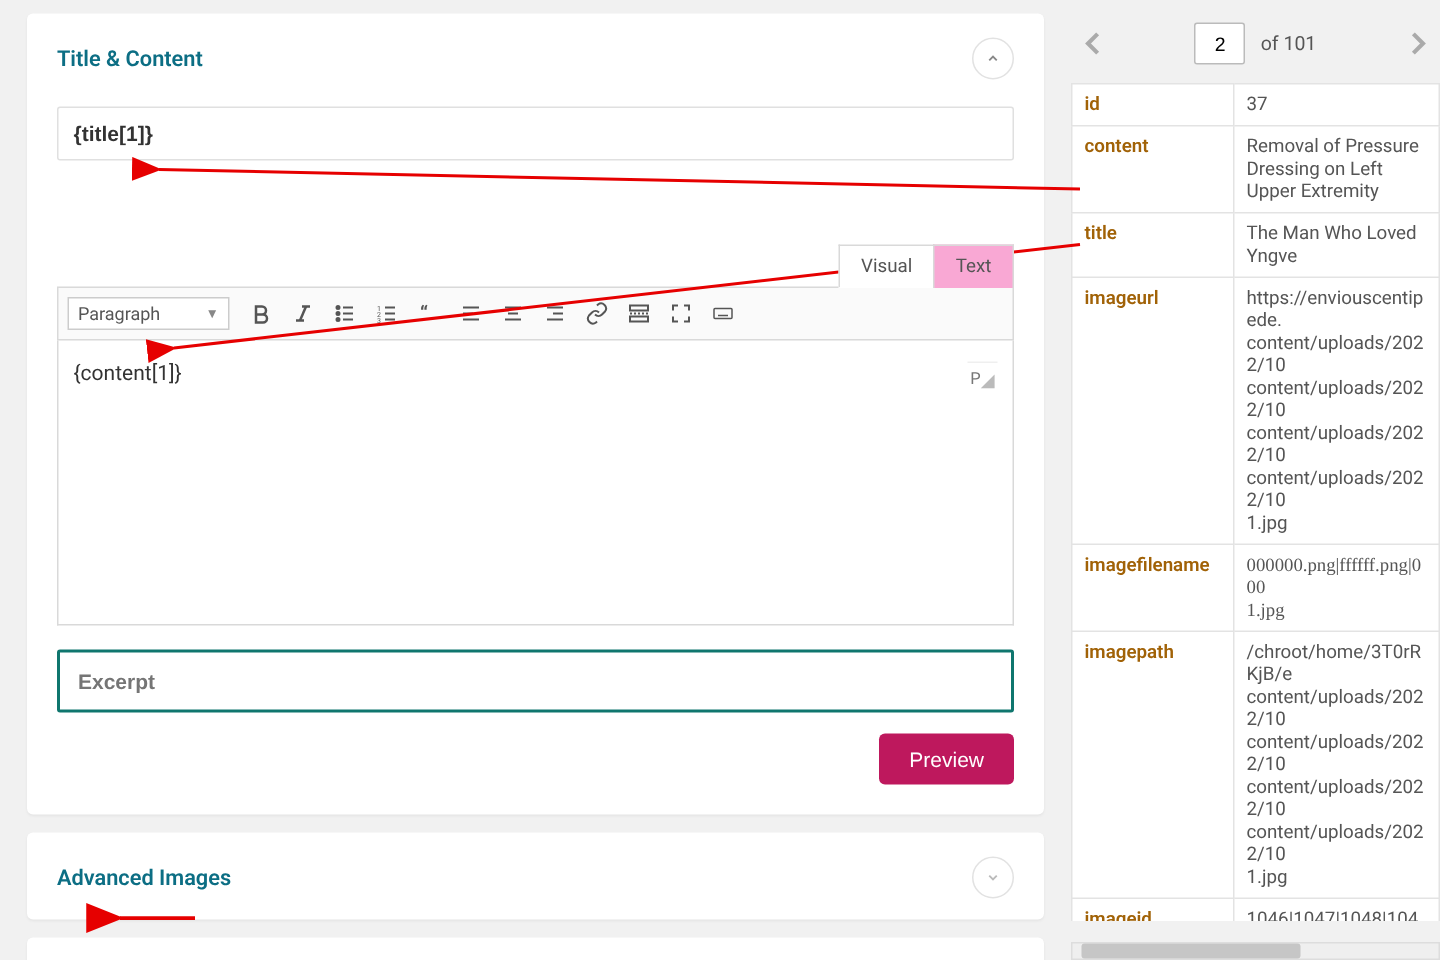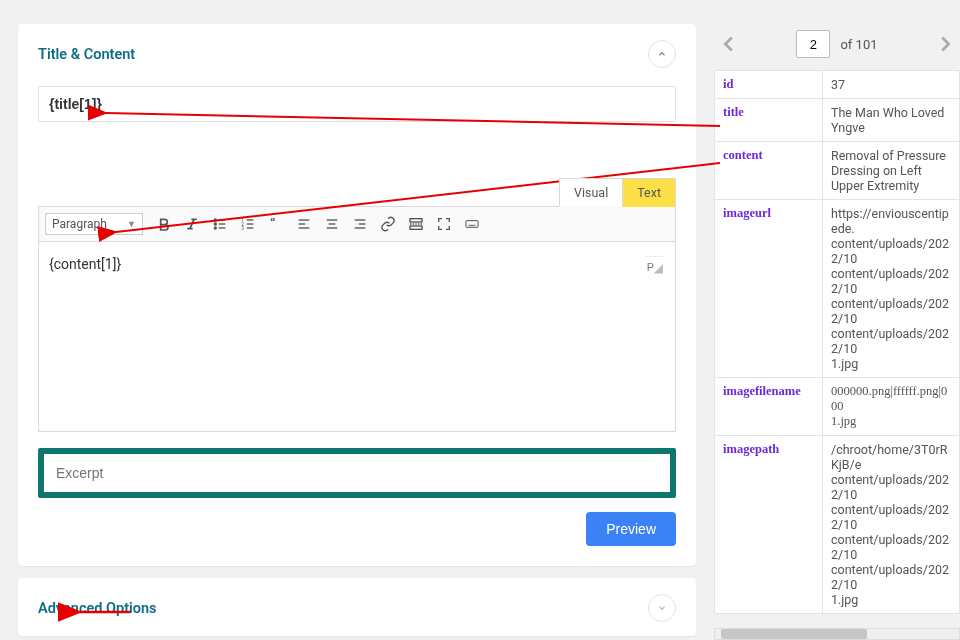--- a/index.html
+++ b/index.html
@@ -6,21 +6,21 @@
   body {
     background: #f1f1f1;
     font-family: -apple-system, BlinkMacSystemFont, "Segoe UI", Roboto, sans-serif;
     font-size: 13px;
     color: #444;
     width: 960px;
     height: 640px;
     overflow: hidden;
     position: relative;
   }
-  .wrap { display: flex; padding: 24px 0 0 18px; gap: 18px; height: 100%; }
+  .wrap { display: flex; padding: 9px 0 0 18px; gap: 18px; height: 100%; }
   .left-col { width: 678px; display: flex; flex-direction: column; gap: 12px; }
 
   .panel {
     background: #fff;
     border-radius: 4px;
     box-shadow: 0 1px 2px rgba(0,0,0,0.06);
   }
   .panel-header {
     display: flex;
     justify-content: space-between;
@@ -56,39 +56,39 @@
     justify-content: flex-end;
     gap: 0;
     margin-bottom: -1px;
     position: relative;
     z-index: 2;
     margin-top: 44px;
   }
   .etab {
     padding: 6px 14px;
     border: 1px solid #d9d9d9;
-    background: #fde047;
+    background: #f9a8d4;
     color: #555;
     cursor: pointer;
     font-size: 12.5px;
     border-bottom: none;
   }
   .etab.active { background: #fff; border-bottom: 1px solid #fff; }
   .etab + .etab { margin-left: -1px; }
 
   .toolbar {
     display: flex; align-items: center; gap: 2px;
     border: 1px solid #d9d9d9;
     background: #fafafa;
     padding: 4px 6px;
   }
   .fmt-select {
     display: flex; align-items: center; justify-content: space-between;
     border: 1px solid #ccc; background: #fff;
-    padding: 3px 6px; width: 98px; font-size: 12px; color: #555;
+    padding: 3px 6px; width: 108px; font-size: 12px; color: #555;
     margin-right: 6px; cursor: pointer;
   }
   .fmt-select .tri { font-size: 9px; color: #888; }
   .tbtn {
     width: 26px; height: 26px; display: flex; align-items: center; justify-content: center;
     color: #555; cursor: pointer; border-radius: 2px;
   }
   .tbtn svg { width: 16px; height: 16px; }
 
   .editor-area {
@@ -102,30 +102,31 @@
   }
   .statusbar {
     border-top: 1px solid #efefef;
     font-size: 11px; color: #777; padding: 4px 2px 0 2px;
     display:flex; justify-content:space-between;
   }
   .resize-grip { color:#bbb; font-size:12px; cursor:nwse-resize; }
 
   .excerpt {
     width: 100%;
-    border: 6px solid #0f766e;
+    border: 2px solid #0f766e;
     border-radius: 2px;
     padding: 11px 12px;
     font-size: 14px;
     color: #999;
     margin-top: 16px;
+    font-weight: bold;
   }
   .btn-row { display:flex; justify-content:flex-end; margin-top: 14px; }
   .preview-btn {
-    background: #3b82f6;
+    background: #be185d;
     color: #fff; border: none;
     padding: 9px 20px;
     border-radius: 4px;
     font-size: 14px;
     cursor: pointer;
   }
 
   
   .right-col { flex: 1; display:flex; flex-direction:column; min-width: 0; }
   .pager {
@@ -148,21 +149,21 @@
     font-size:12.5px;
     table-layout: fixed;
   }
   .data-table td {
     border:1px solid #e3e3e3;
     padding: 6px 8px;
     vertical-align: top;
     word-wrap: break-word;
   }
   .data-table td.key {
-    color:#6d28d9; font-weight:600; width:108px;font-family:Liberation Serif, serif;
+    color:#a16207; font-weight:600; width:108px;
   }
   .data-table td.val { color:#555; }
 
   .hscroll {
     height: 12px; background:#efefef; border:1px solid #ddd;
     display:flex; align-items:center; margin-top:4px;
   }
   .hscroll-thumb { height:10px; width:60%; background:#c6c6c6; margin-left:6px; border-radius:2px; }
 
   
@@ -299,21 +300,21 @@
         <input class="excerpt" placeholder="Excerpt" style="">
 
         <div class="btn-row">
           <button class="preview-btn">Preview</button>
         </div>
       </div>
     </div>
 
     <div class="panel">
       <div class="panel-header">
-        <div class="panel-title">Advanced Options</div>
+        <div class="panel-title">Advanced Images</div>
         <div class="toggle-circle">
           <svg class="chev" viewBox="0 0 24 24" fill="none" stroke="#bbb" stroke-width="3">
               <polyline points="6 9 12 15 18 9"></polyline>
             </svg>
         </div>
       </div>
     </div>
 
     <div class="panel">
       <div class="panel-header">
@@ -343,26 +344,26 @@
     </div>
 
     <div class="data-table-wrap">
       <table class="data-table">
         <tbody id="record-body">
             <tr>
               <td class="key">id</td>
               <td class="val" style="white-space: pre-line;">37</td>
             </tr>
             <tr>
+              <td class="key">content</td>
+              <td class="val" style="white-space: pre-line;">Removal of Pressure Dressing on Left Upper Extremity</td>
+            </tr>
+            <tr>
               <td class="key">title</td>
               <td class="val" style="white-space: pre-line;">The Man Who Loved Yngve</td>
-            </tr>
-            <tr>
-              <td class="key">content</td>
-              <td class="val" style="white-space: pre-line;">Removal of Pressure Dressing on Left Upper Extremity</td>
             </tr>
             <tr>
               <td class="key">imageurl</td>
               <td class="val" style="white-space: pre-line;">https://enviouscentipede.
 content/uploads/2022/10
 content/uploads/2022/10
 content/uploads/2022/10
 content/uploads/2022/10
 1.jpg</td>
             </tr>

